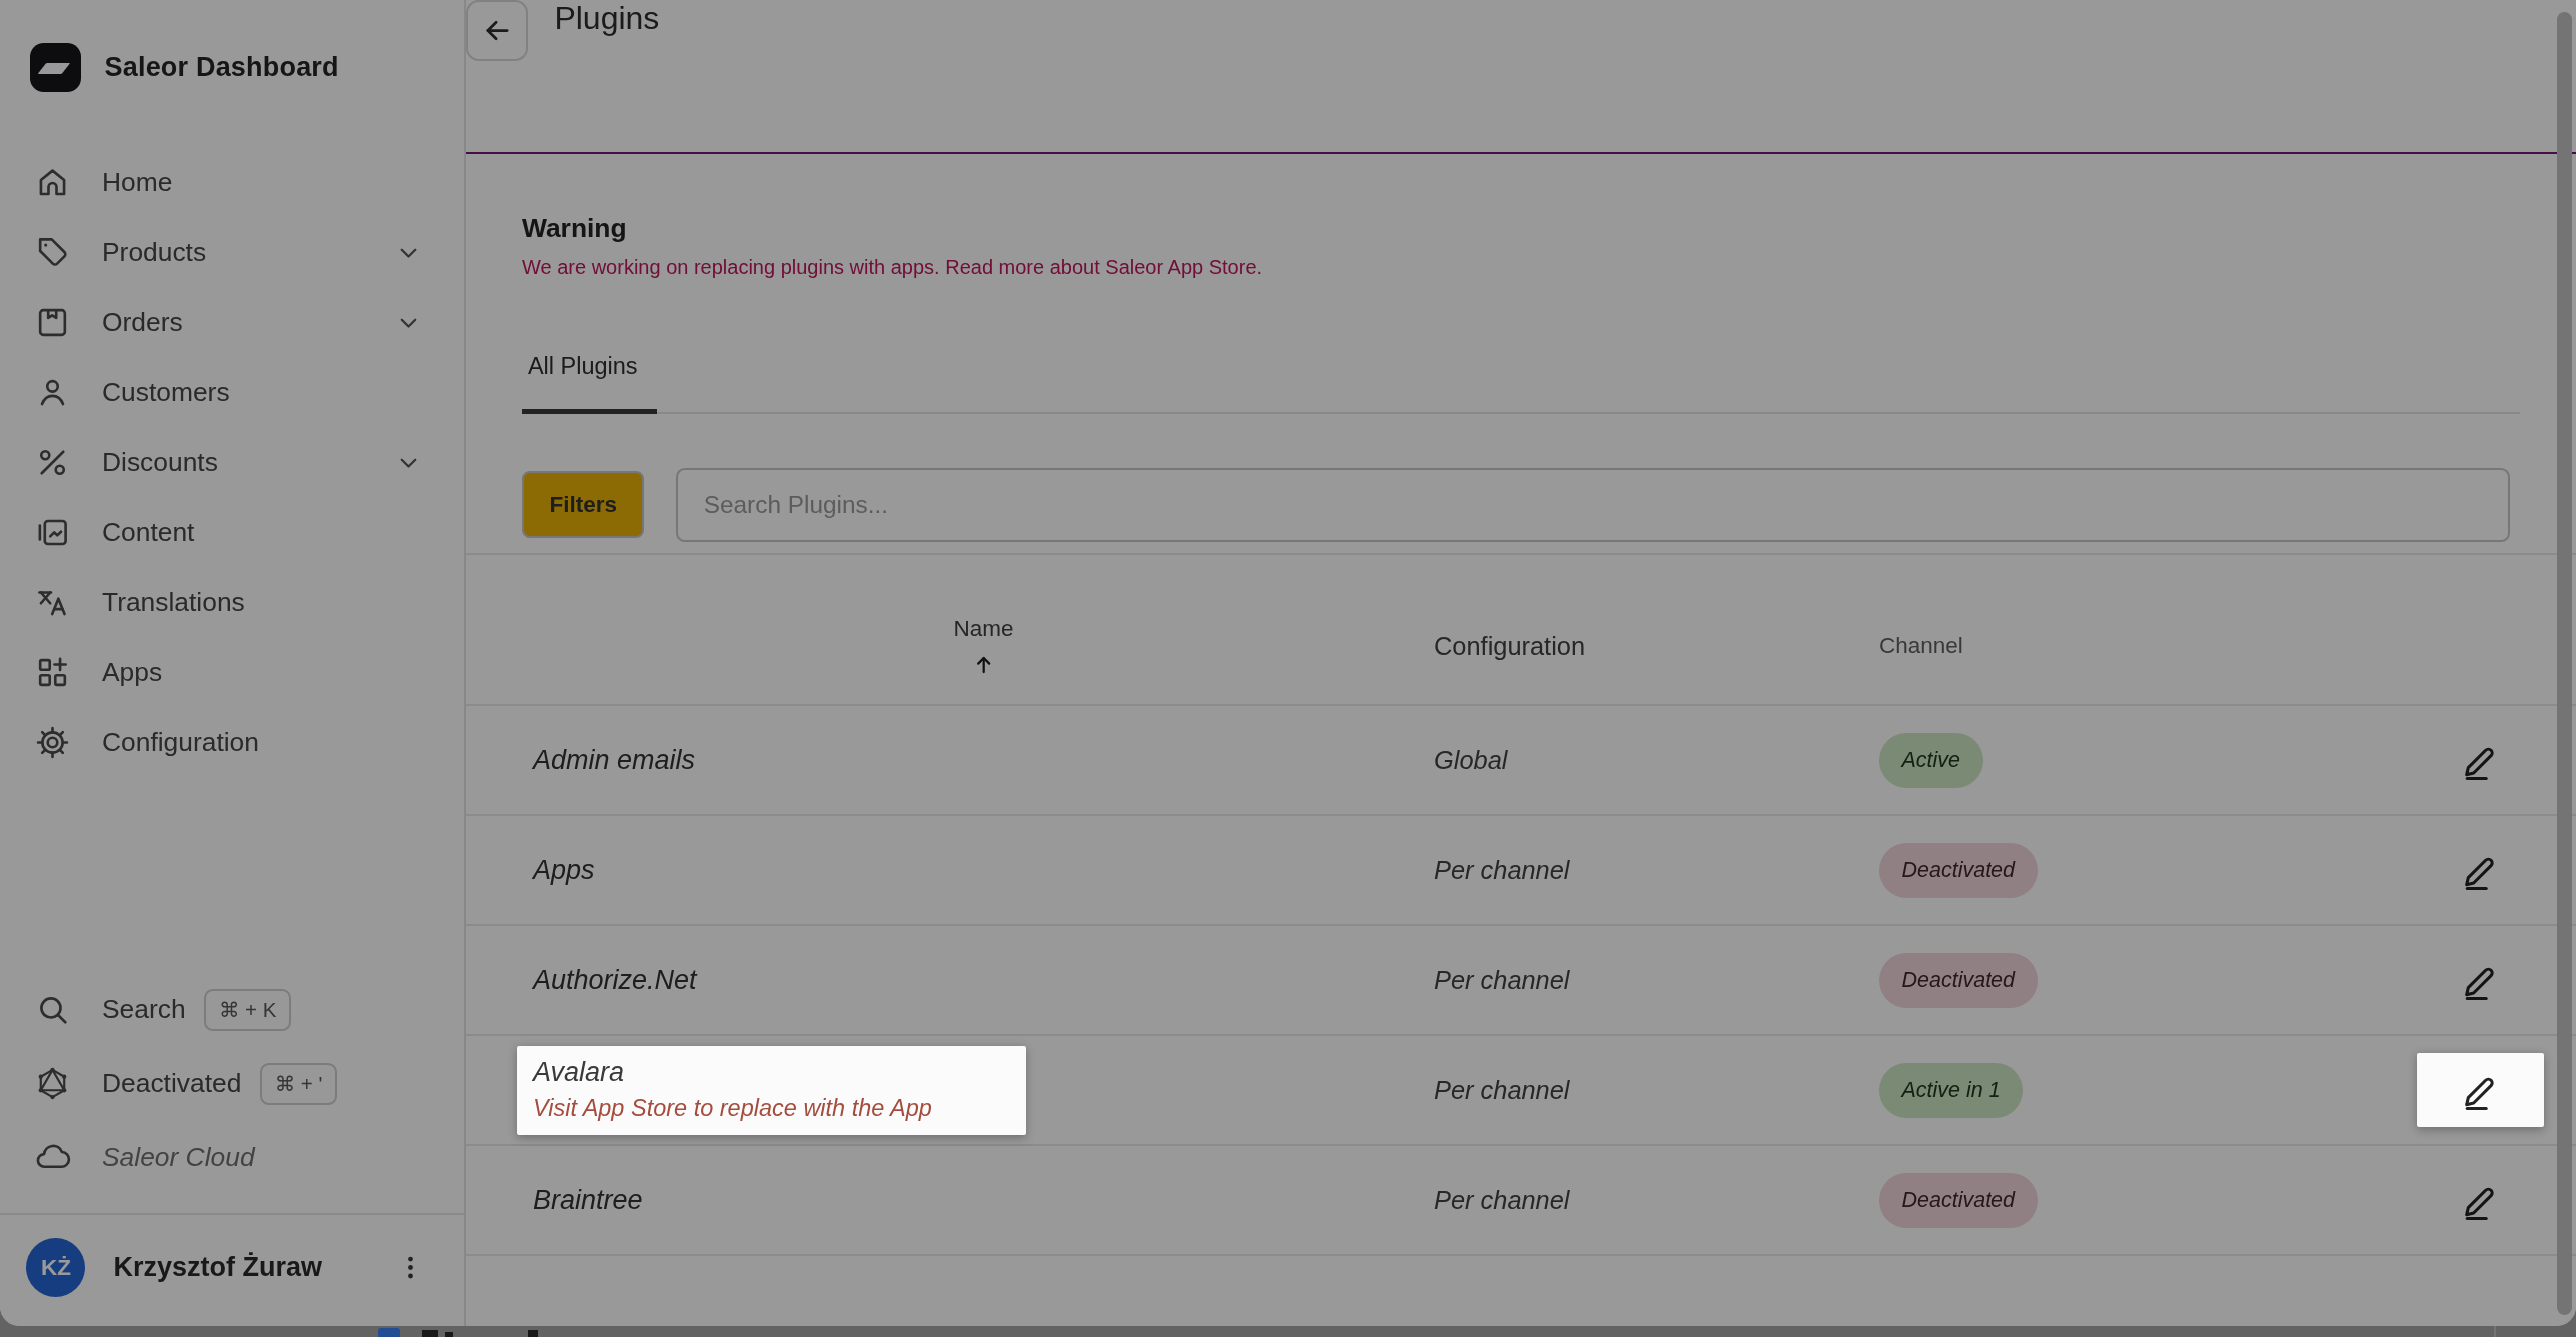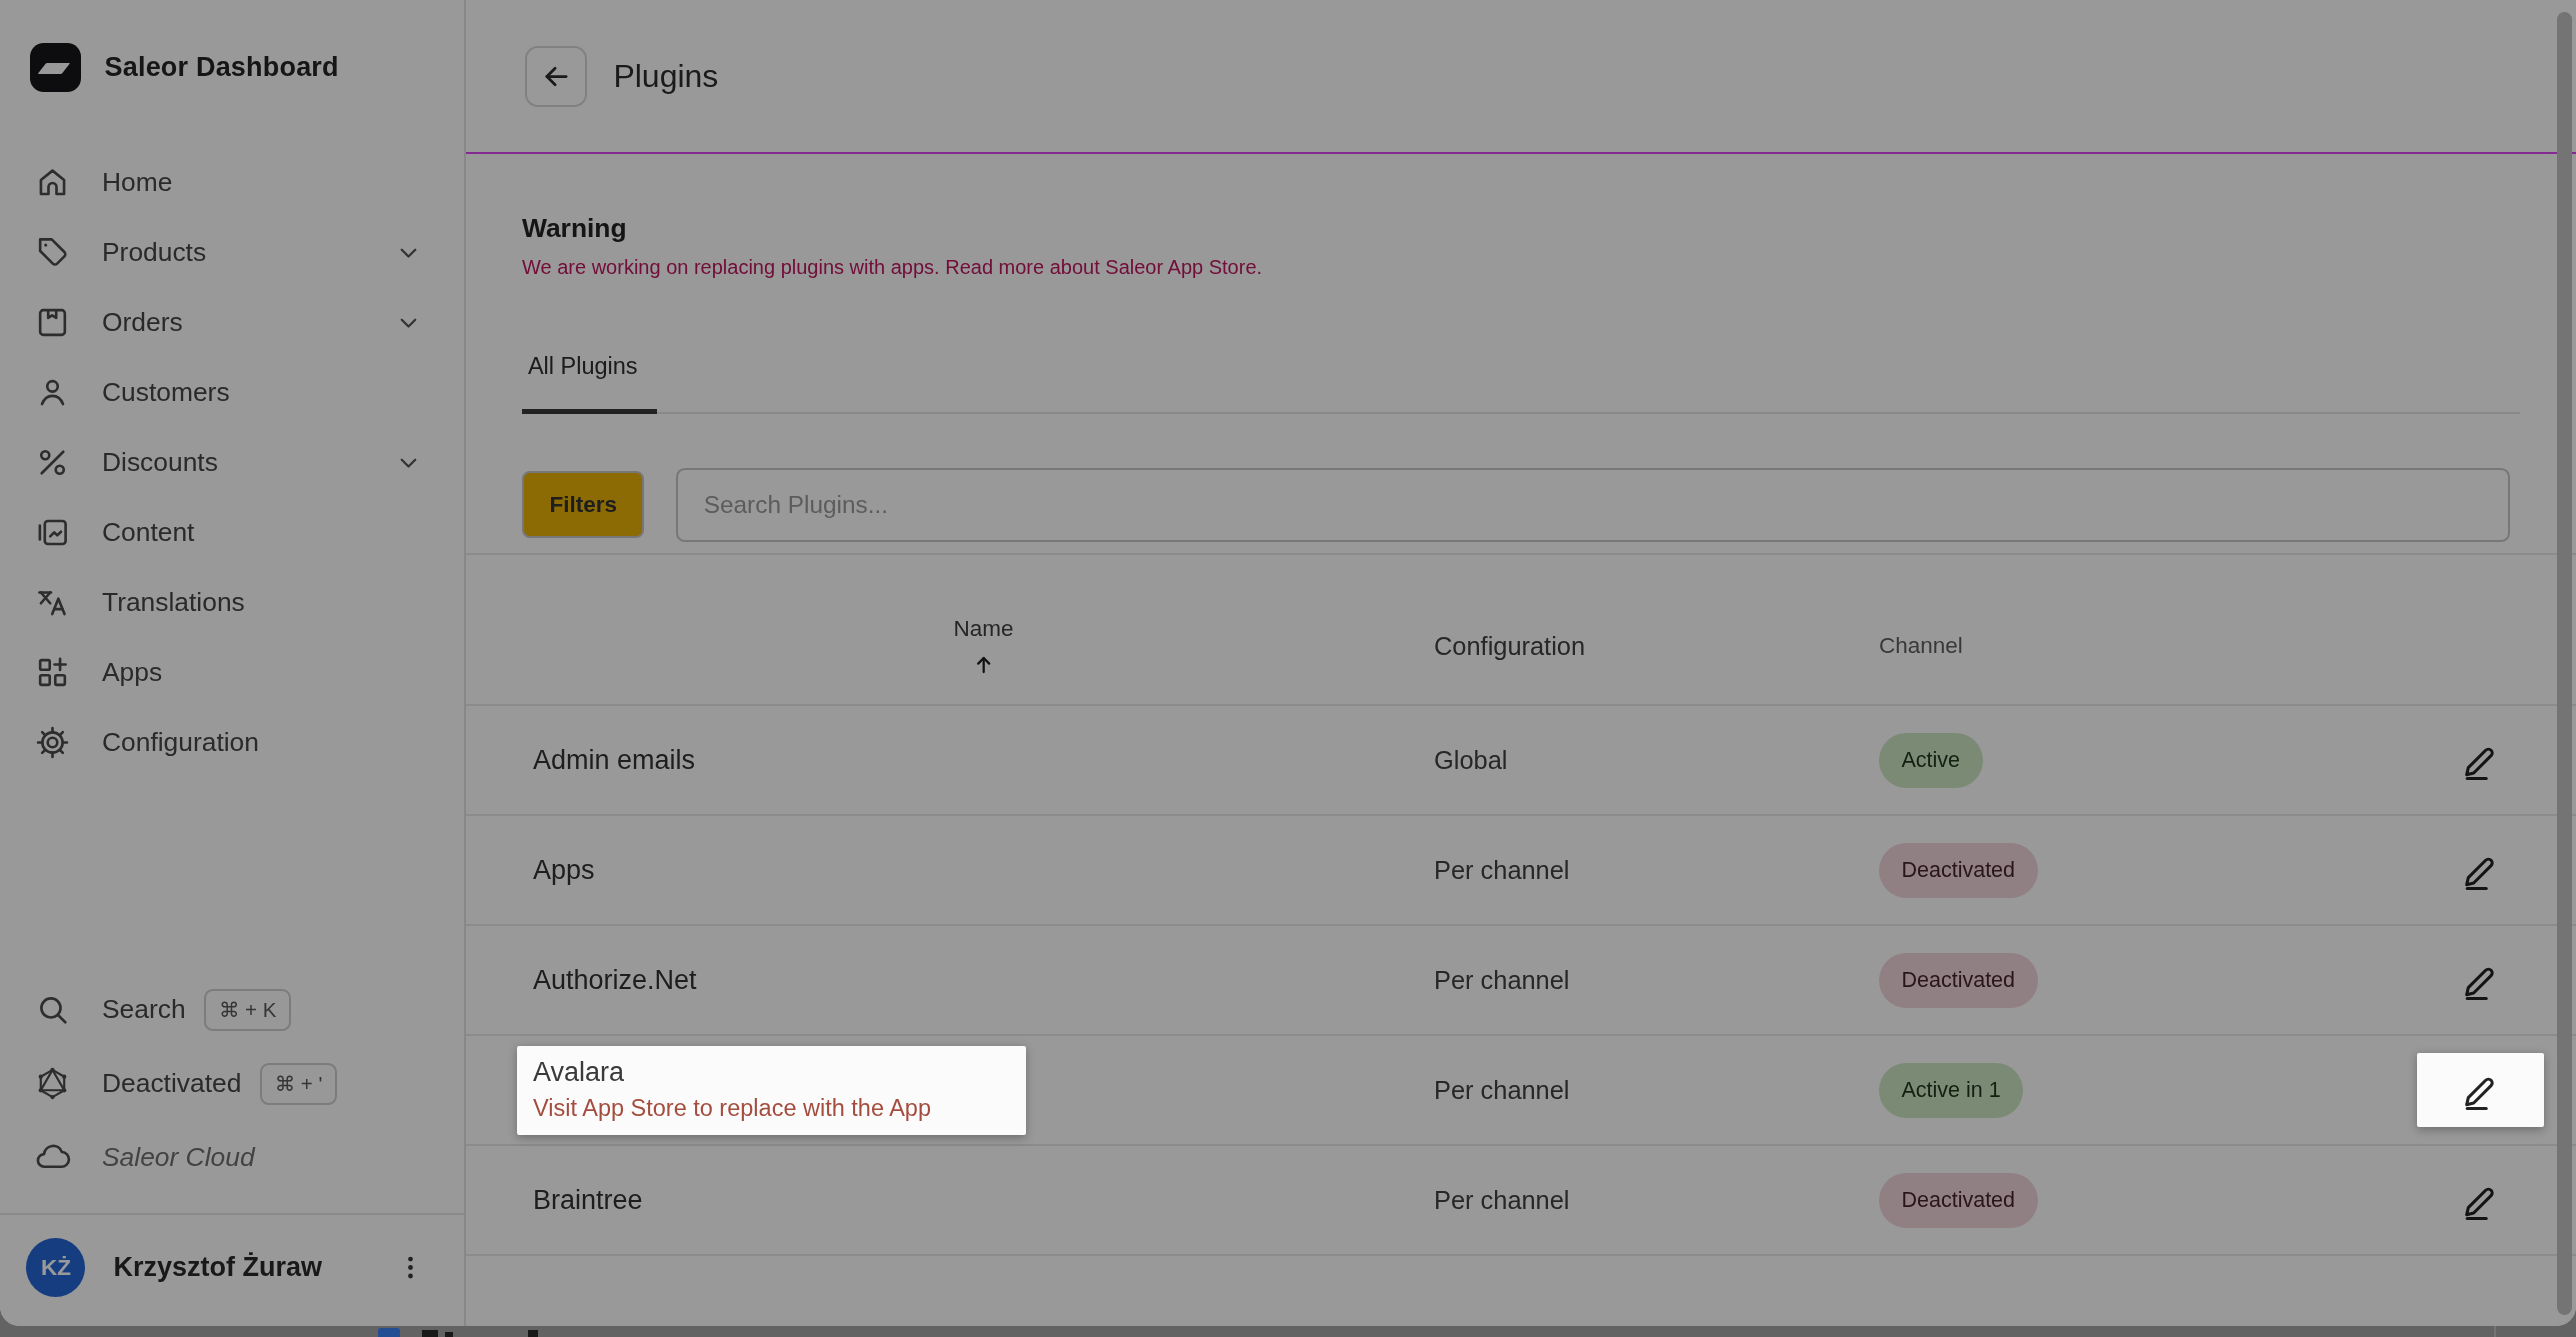--- a/index.html
+++ b/index.html
@@ -39,21 +39,21 @@
 
   .user-sec { border-top:2px solid #e6e6e6; margin-top:17.6px; }
   .user-row { display:flex; align-items:center; padding:23.5px 39px 29px 26.4px; }
   .avatar { width:59px; height:59px; border-radius:50%; background:var(--avatar-bg,#2467d6);
             color:#fff; font-size:22.5px; font-weight:600; display:flex; align-items:center; justify-content:center; flex:0 0 auto; }
   .user-name { margin-left:28px; font-size:27px; font-weight:700; color:#2b2b2b; }
   .dots { margin-left:auto; color:#3a3a3a; display:flex; cursor:pointer; }
 
   
   .main { flex:1; position:relative; background:#fff; }
-  .page-header { height:154px; border-bottom:2px solid #d946ef; display:flex; align-items:center; padding-left:59px; }
+  .page-header { height:154px; border-bottom:2px solid #701a75; display:flex; align-items:flex-start; }
   .back-btn { width:62px; height:61px; border:2px solid #d8d8d8; border-radius:12.7px; background:#fff;
               display:flex; align-items:center; justify-content:center; color:#2d2d2d; cursor:pointer; }
   .back-btn svg { width:33px; height:33px; }
   .page-title { margin-left:26.4px; font-size:32px; font-weight:500; color:#2d2d2d; }
 
   .notice { margin:59px 56px 0; }
   .notice-title { font-size:26.4px; font-weight:700; color:#242424; }
   .notice-body { margin-top:11.7px; font-size:20px; color:#be185d; }
 
   .tabs { margin:74px 56px 0; border-bottom:2px solid #e4e4e4; }
@@ -71,21 +71,21 @@
   .table { margin-top:11.7px; border-top:2px solid #e8e8e8; }
   .thead { height:151px; display:flex; align-items:center; padding-top:33px; border-bottom:2px solid #e8e8e8; }
   .th { font-size:22.5px; color:#5f5f5f;flex-direction:column; }
   .c-name { flex:0 0 968px; padding-left:67px; }
   .c-config { flex:0 0 445px; }
   .c-channel { flex:1; }
   .c-edit { flex:0 0 166px; padding-right:25.4px; display:flex; justify-content:center; }
   .th-name { color:#404040; display:flex; align-items:center; gap:9.8px; cursor:pointer; }
   .sort-ic { color:#1d1d1d; display:flex; }
 
-  .row { height:110px; display:flex; align-items:center; border-bottom:2px solid #e8e8e8; cursor:pointer; }
+  .row { height:110px; display:flex; align-items:center; border-bottom:2px solid #e8e8e8; cursor:pointer;font-style:italic; }
   .rname { font-size:27px; color:#333; }
   .c-config { font-size:25.4px; color:#414141; }
   .pill { display:inline-block; font-size:21.5px; padding:14.7px 22.5px; border-radius:31px; }
   .pill-active { background:var(--pill-active-bg,#cde6c3); color:var(--pill-active-text,#22361f); }
   .pill-deactivated { background:var(--pill-deactivated-bg,#f0d5dc); color:var(--pill-deactivated-text,#45262f); }
   .edit-btn { width:127px; height:74px; background:transparent; border:none; display:flex; align-items:center;
               justify-content:center; color:#222; cursor:pointer; }
   .edit-btn svg { width:43px; height:43px; }
 
   

